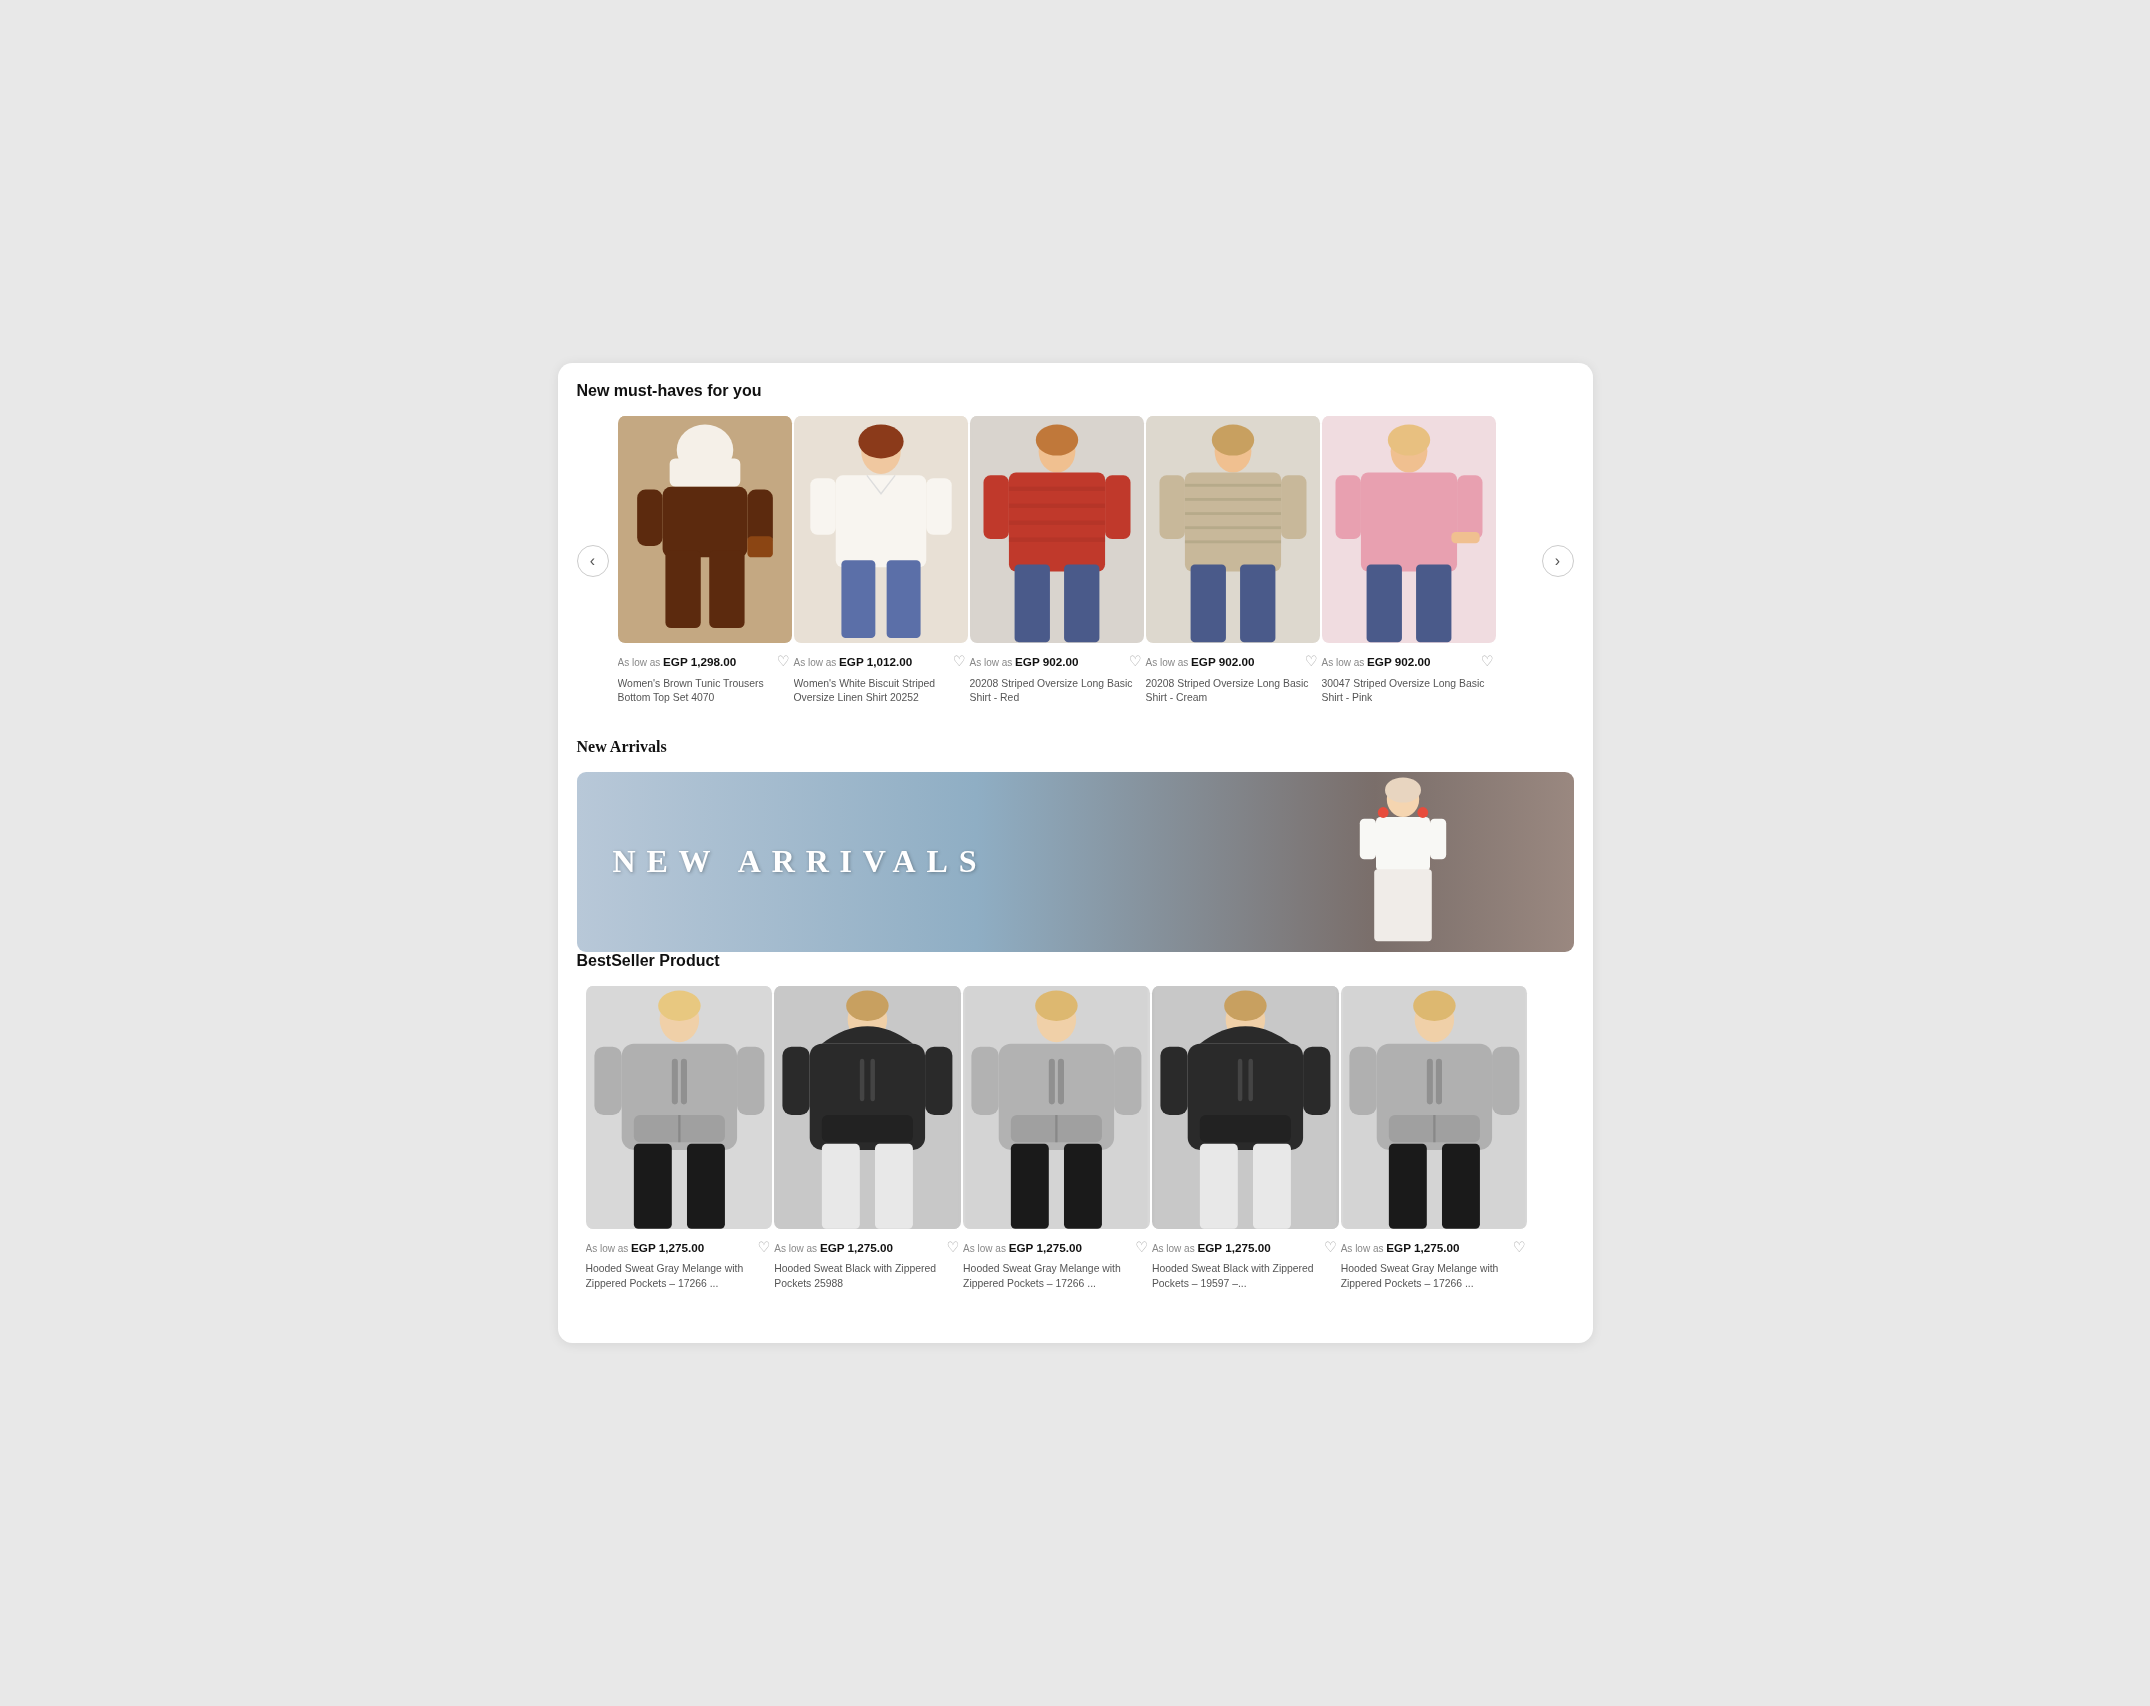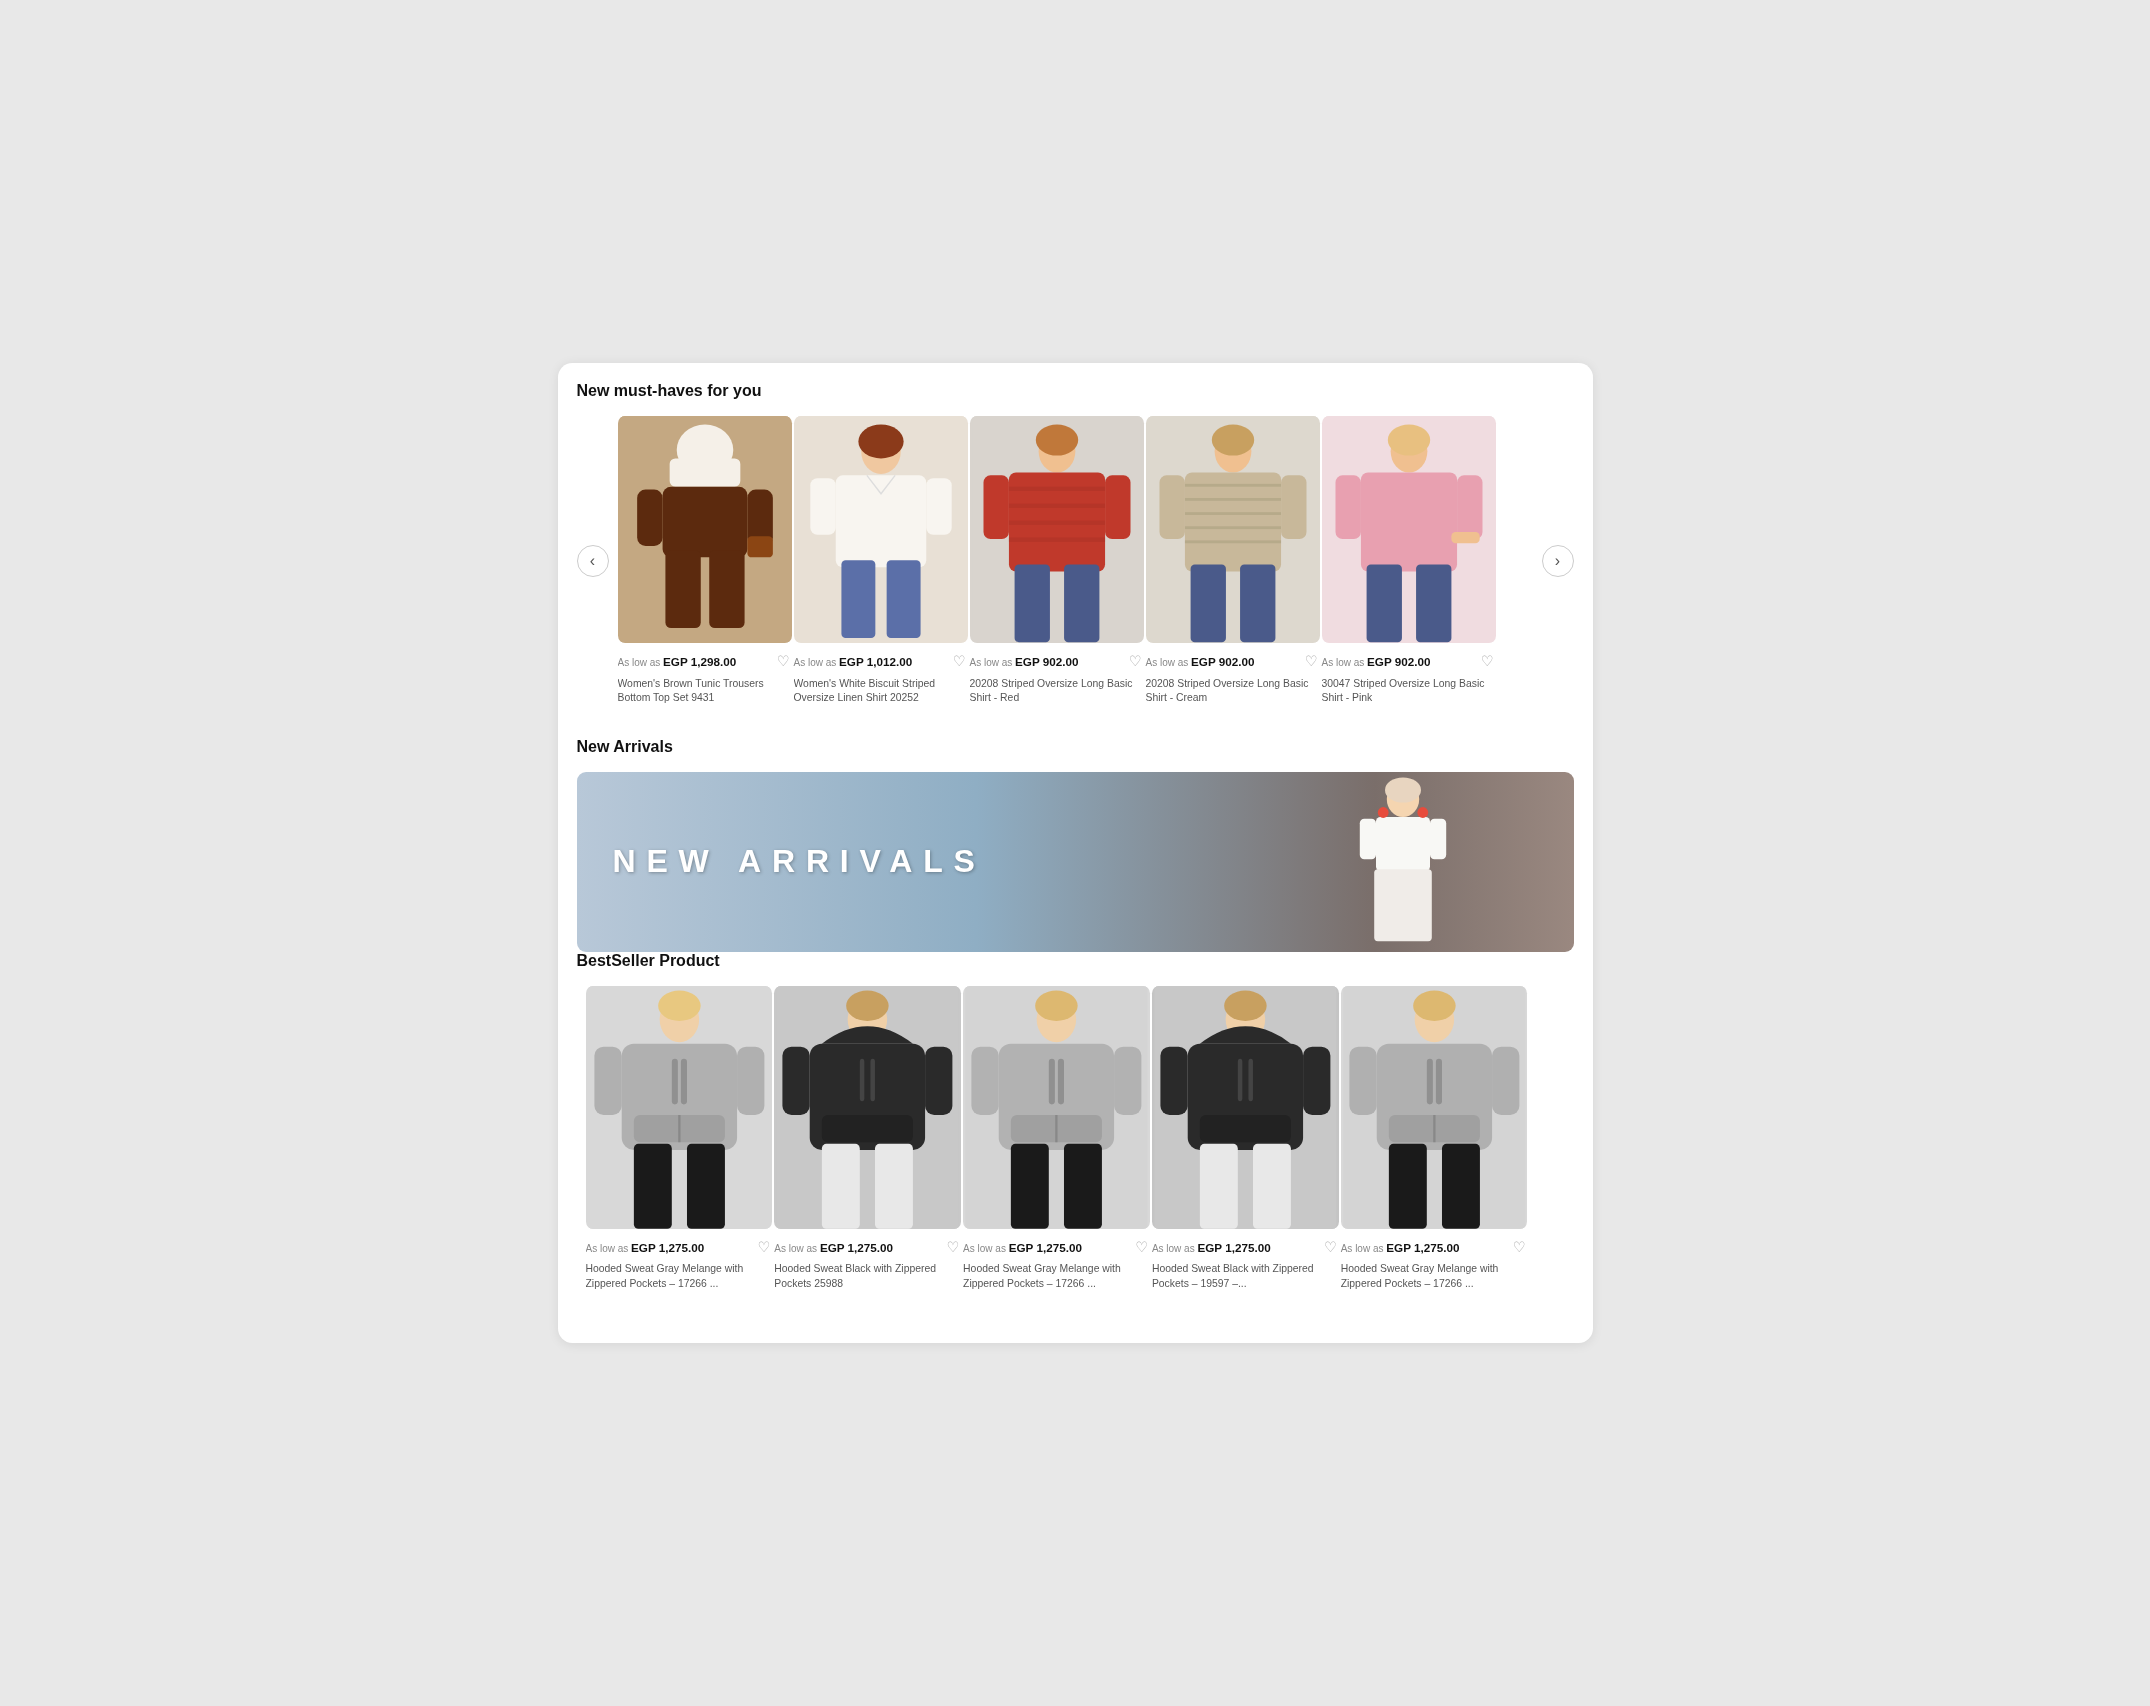--- a/index.html
+++ b/index.html
@@ -121,20 +121,21 @@
     }
     .product-name-trunc {
       display: -webkit-box;
       -webkit-line-clamp: 2;
       -webkit-box-orient: vertical;
       overflow: hidden;
     }
 
     
     .new-arrivals-section {
+      font-family: Liberation Serif, serif;
     }
     .arrivals-banner {
       width: 100%;
       height: 180px;
       background: linear-gradient(to right, #b8c8d8 0%, #8faec4 40%, #7a6e6a 80%, #9a8880 100%);
       border-radius: 9px;
       display: flex;
       align-items: center;
       justify-content: flex-start;
       padding-left: 36px;
@@ -194,21 +195,21 @@
               </svg>
             </div>
           </div>
           <div class="price-row">
             <span>
               <span class="price-label">As low as </span>
               <span class="price-value">EGP 1,298.00</span>
             </span>
             <button class="heart-btn">♡</button>
           </div>
-          <div class="product-name product-name-trunc">Women's Brown Tunic Trousers Bottom Top Set 9431</div>
+          <div class="product-name product-name-trunc">Women's Brown Tunic Trousers Bottom Top Set 4070</div>
         </div>
 
         <div class="product-card">
           <div class="product-image-box img-white">
             <div class="product-image-placeholder">
               <svg viewBox="0 0 120 160" xmlns="http://www.w3.org/2000/svg">
                 <rect width="120" height="160" fill="#e8e0d5"></rect>
                 <ellipse cx="60" cy="25" rx="14" ry="16" fill="#f0c8a0"></ellipse>
 
                 <ellipse cx="60" cy="18" rx="16" ry="12" fill="#8b3a1a"></ellipse>

